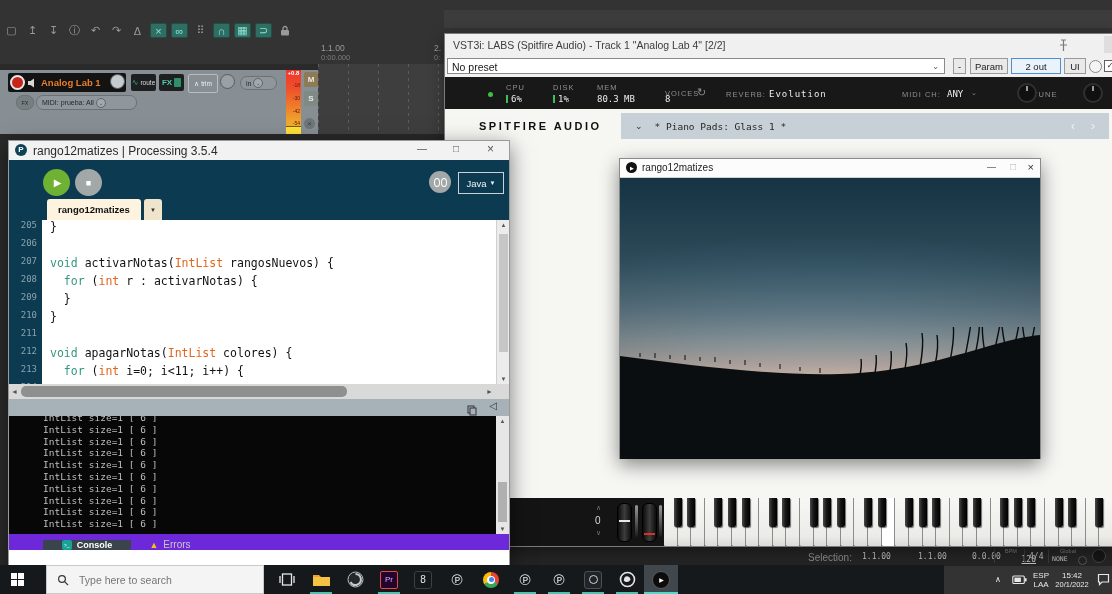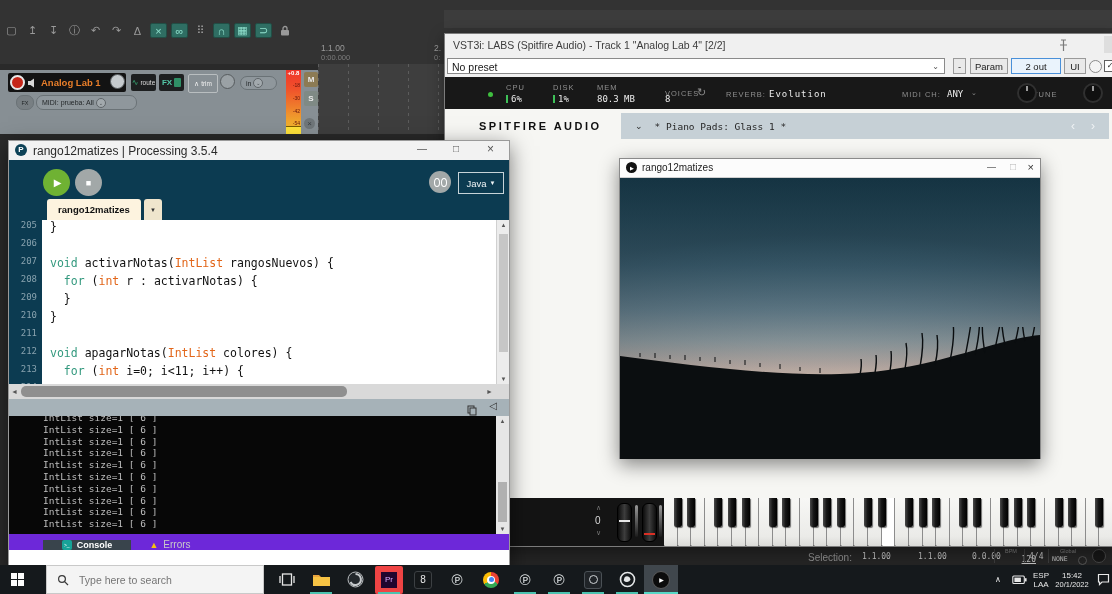--- a/index.html
+++ b/index.html
@@ -104,21 +104,21 @@
   .sy-k{color:#33997e;}.sy-t{color:#e2661a;}.sy-p{color:#111;}
   .vscroll{position:absolute;right:0;top:0;width:13px;height:100%;background:#ececec;border-left:1px solid #d0d0d0;box-sizing:border-box;}
   .varrow{position:absolute;left:0;width:13px;text-align:center;font-size:6px;color:#555;}
   #hscroll{position:relative;height:15px;background:#d9d9d9;}
   #msgbar{position:relative;height:17px;background:#a6b2b8;}
   #consolebox{position:relative;height:118px;background:#070707;overflow:hidden;}
   #conlines{position:absolute;left:34px;top:-4px;}
   .conline{height:11.8px;line-height:11.8px;font:9.5px "DejaVu Sans Mono",monospace;color:#bdbdbd;white-space:pre;}
   #pde-tabs{position:relative;height:16px;background:#6d28d9;display:flex;align-items:flex-end;}
   
-  #taskbar{left:0;top:565px;width:1112px;height:29px;background:#15191c;z-index:50;}
+  #taskbar{left:0;top:565px;width:944px;height:29px;background:#15191c;z-index:50;}
   #searchbox{position:absolute;left:46px;top:0;width:218px;height:29px;background:#f4f4f4;display:flex;align-items:center;box-sizing:border-box;border:1px solid #c9c9c9;}
   #searchbox input{border:0;outline:0;background:transparent;font-size:10.5px;color:#5f5f5f;width:170px;font-family:"Liberation Sans",sans-serif;}
   .tbi{position:absolute;top:0;width:34px;height:29px;display:flex;align-items:center;justify-content:center;}
   .tbi.run::after{content:"";position:absolute;bottom:0;left:6px;right:6px;height:2px;background:#4cc2b0;}
   .tbi.activeapp{background:#40474d;}
   .tbi.activeapp::after{content:"";position:absolute;bottom:0;left:0;right:0;height:2px;background:#57d8c7;}
   .traytxt{color:#e8e8e8;font-size:8px;line-height:9px;text-align:center;}
   .z1{z-index:1}.z2{z-index:2}.z3{z-index:3}.z4{z-index:4}
 </style>
 </head>
@@ -557,21 +557,21 @@
           <rect y="4" width="17" height="9" fill="#f6c244"></rect>
         </svg>
     </div>
     <div class="tbi" style="left:338px;">
       <svg width="17" height="17" viewBox="0 0 17 17">
           <circle cx="8.5" cy="8.5" r="7.5" fill="#23282c" stroke="#b9bdbf"></circle>
           <path d="M8.5,3 a5.5,5.5 0 1 1 -5,8" fill="none" stroke="#c7cbcd" stroke-width="2"></path>
         </svg>
     </div>
     <div class="tbi run" style="left:372px;">
-      <span style="width:16px;height:16px;background:#21052e;border:6px solid #ef4444;border-radius:2px;color:#d8a9ff;
+      <span style="width:16px;height:16px;background:#21052e;border:1px solid #ef4444;border-radius:2px;color:#d8a9ff;
             font-size:8px;font-weight:normal;display:flex;align-items:center;justify-content:center;">Pr</span>
     </div>
     <div class="tbi" style="left:406px;">
       <span style="width:16px;height:16px;background:#15181a;border:1px solid #3c4043;border-radius:3px;color:#e8e8e8;
             font-size:10px;display:flex;align-items:center;justify-content:center;">8</span>
     </div>
     <div class="tbi" style="left:440px;">
       <span style="color:#dfe3e4;font-size:15px;">℗</span>
     </div>
     <div class="tbi" style="left:474px;">

